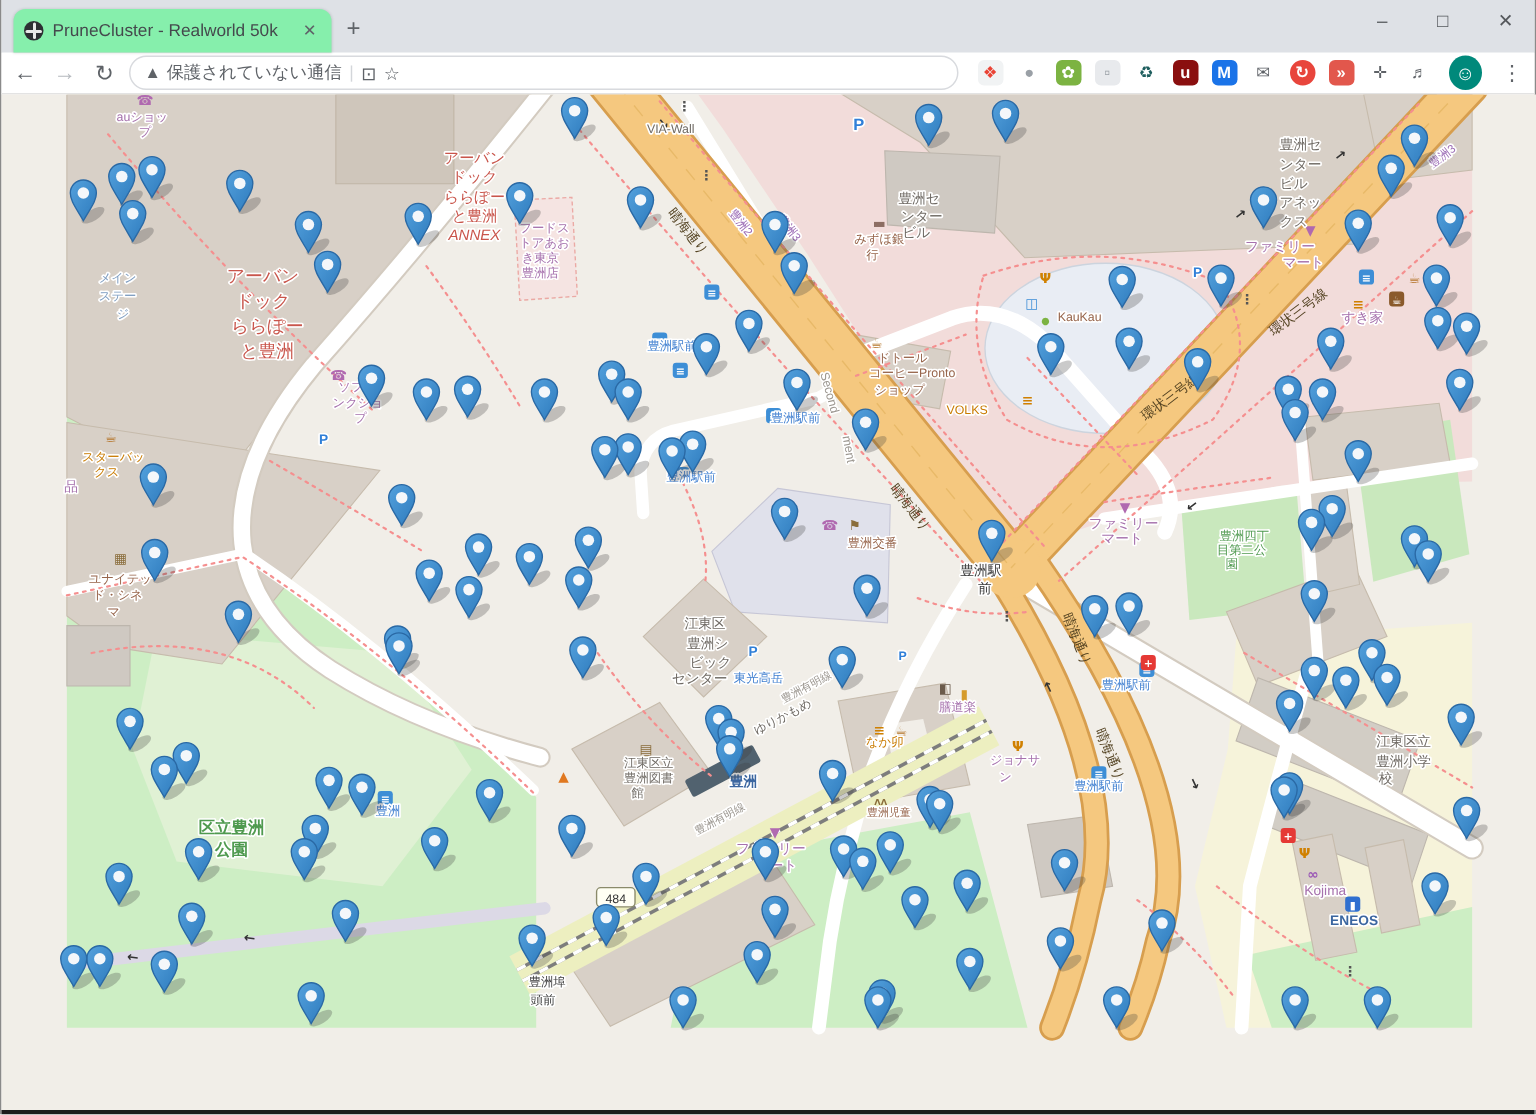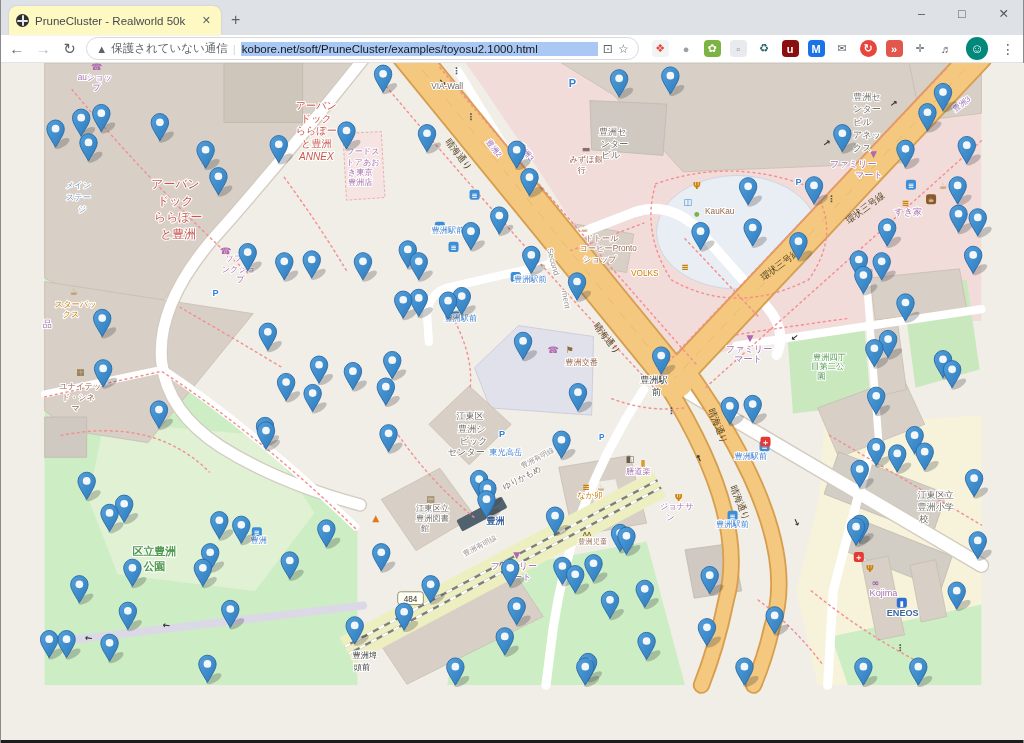--- a/index.html
+++ b/index.html
@@ -1,21 +1,21 @@
 <!DOCTYPE html>
 <html style="--marker-top: #54a1dd; --marker-bottom: #2e7bbd; --marker-stroke: #2a69a5; --road-orange: #f5c87f; --road-casing: #d79e4e; --base: #f1eee8; --park: #cdeec4; --retail-pink: #f2dcda; --school: #f6f3da; --building: #d8d0c7;"><head>
 <meta charset="utf-8">
 <style>
   html,body{margin:0;padding:0;background:#fff;width:1024px;height:743px;overflow:hidden;
     font-family:"Liberation Sans","DejaVu Sans",sans-serif;}
   #win{width:1024px;height:743px;position:relative;background:#fff;box-sizing:border-box;
     border-left:1px solid #8a8a8a;border-right:1px solid #8a8a8a;}
   
   #titlebar{height:35px;background:#dee1e6;display:flex;align-items:flex-end;position:relative;}
-  .tab{margin-left:8px;width:198px;height:29px;background:#fef9c3;border-radius:8px 8px 0 0;
+  .tab{margin-left:8px;width:198px;height:29px;background:#86efac;border-radius:8px 8px 0 0;
     display:flex;align-items:center;padding:0 7px;gap:6px;box-shadow:0 0 2px rgba(0,0,0,.15);}
   .tab-title{font-size:11.5px;color:#45494d;white-space:nowrap;overflow:hidden;flex:1;}
   .favicon{width:13px;height:13px;border-radius:50%;background:#2d2f33;flex:0 0 13px;position:relative;}
   .favicon:before{content:"";position:absolute;left:5.5px;top:1px;width:2px;height:11px;background:#e8e8e8;border-radius:2px;}
   .favicon:after{content:"";position:absolute;left:1px;top:5.5px;width:11px;height:2px;background:#e8e8e8;border-radius:2px;}
   .tab-close{font-size:11px;color:#5f6368;padding:1px 3px;border-radius:3px;cursor:pointer;}
   .newtab{font-size:16px;color:#5f6368;margin-left:10px;margin-bottom:6px;cursor:pointer;}
   #winctl{position:absolute;right:14px;top:6px;display:flex;gap:33px;color:#55585c;font-size:12.5px;align-items:center;}
   #winctl span{cursor:pointer;}
   
@@ -83,21 +83,20 @@
   <div id="toolbar">
     <span class="navbtn">←</span>
     <span class="navbtn dis">→</span>
     <span class="navbtn">↻</span>
     <div id="omnibox">
       <span id="sec-warn">
         <span class="warn-tri">▲</span>
         <span>保護されていない通信</span>
       </span>
       <span class="omni-sep">|</span>
-      <span id="urltext">kobore.net/soft/PruneCluster/examples/toyosu2.1000.html</span>
       <span class="omni-ic">⊡</span>
       <span class="omni-ic">☆</span>
     </div>
     <div id="ext-row">
         <span class="ext" style="background: rgb(241, 243, 244); color: rgb(234, 67, 53);">❖</span>
         <span class="ext" style="background: rgb(255, 255, 255); color: rgb(154, 160, 166);">●</span>
         <span class="ext" style="background: rgb(124, 179, 66); color: rgb(255, 255, 255);">✿</span>
         <span class="ext" style="background: rgb(232, 234, 237); color: rgb(154, 160, 166);">▫</span>
         <span class="ext" style="background: transparent; color: rgb(30, 94, 94);">♻</span>
         <span class="ext" style="background: rgb(138, 15, 15); color: rgb(255, 255, 255);">u</span>

